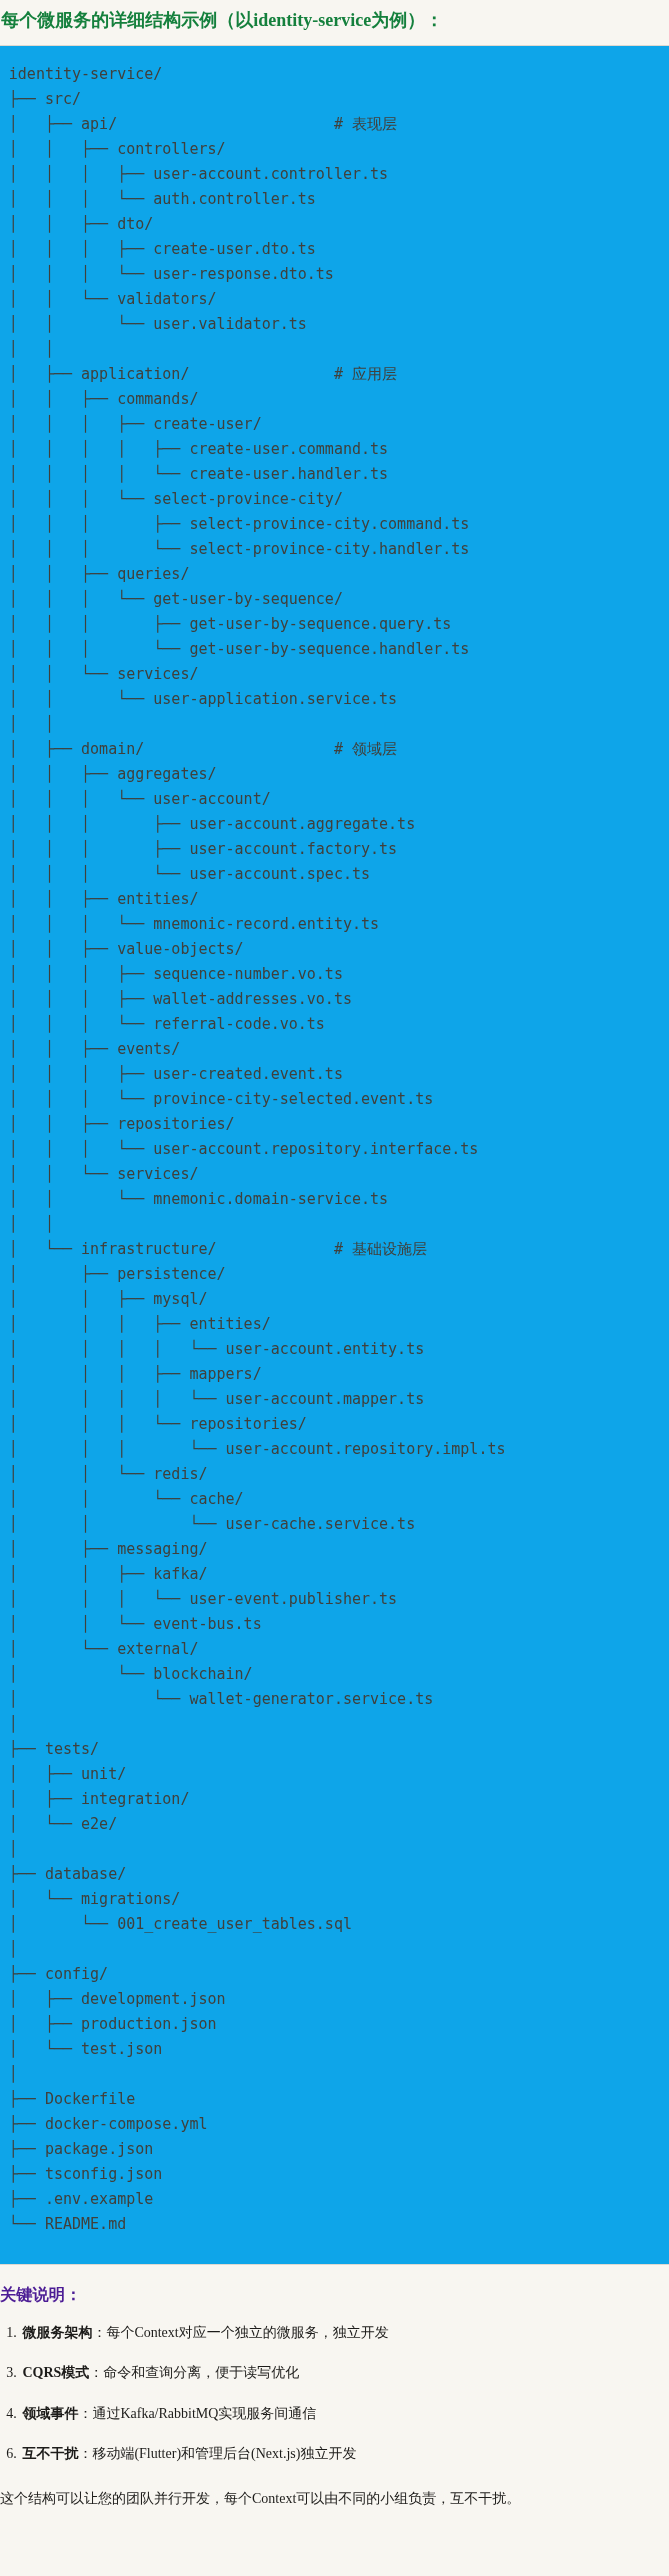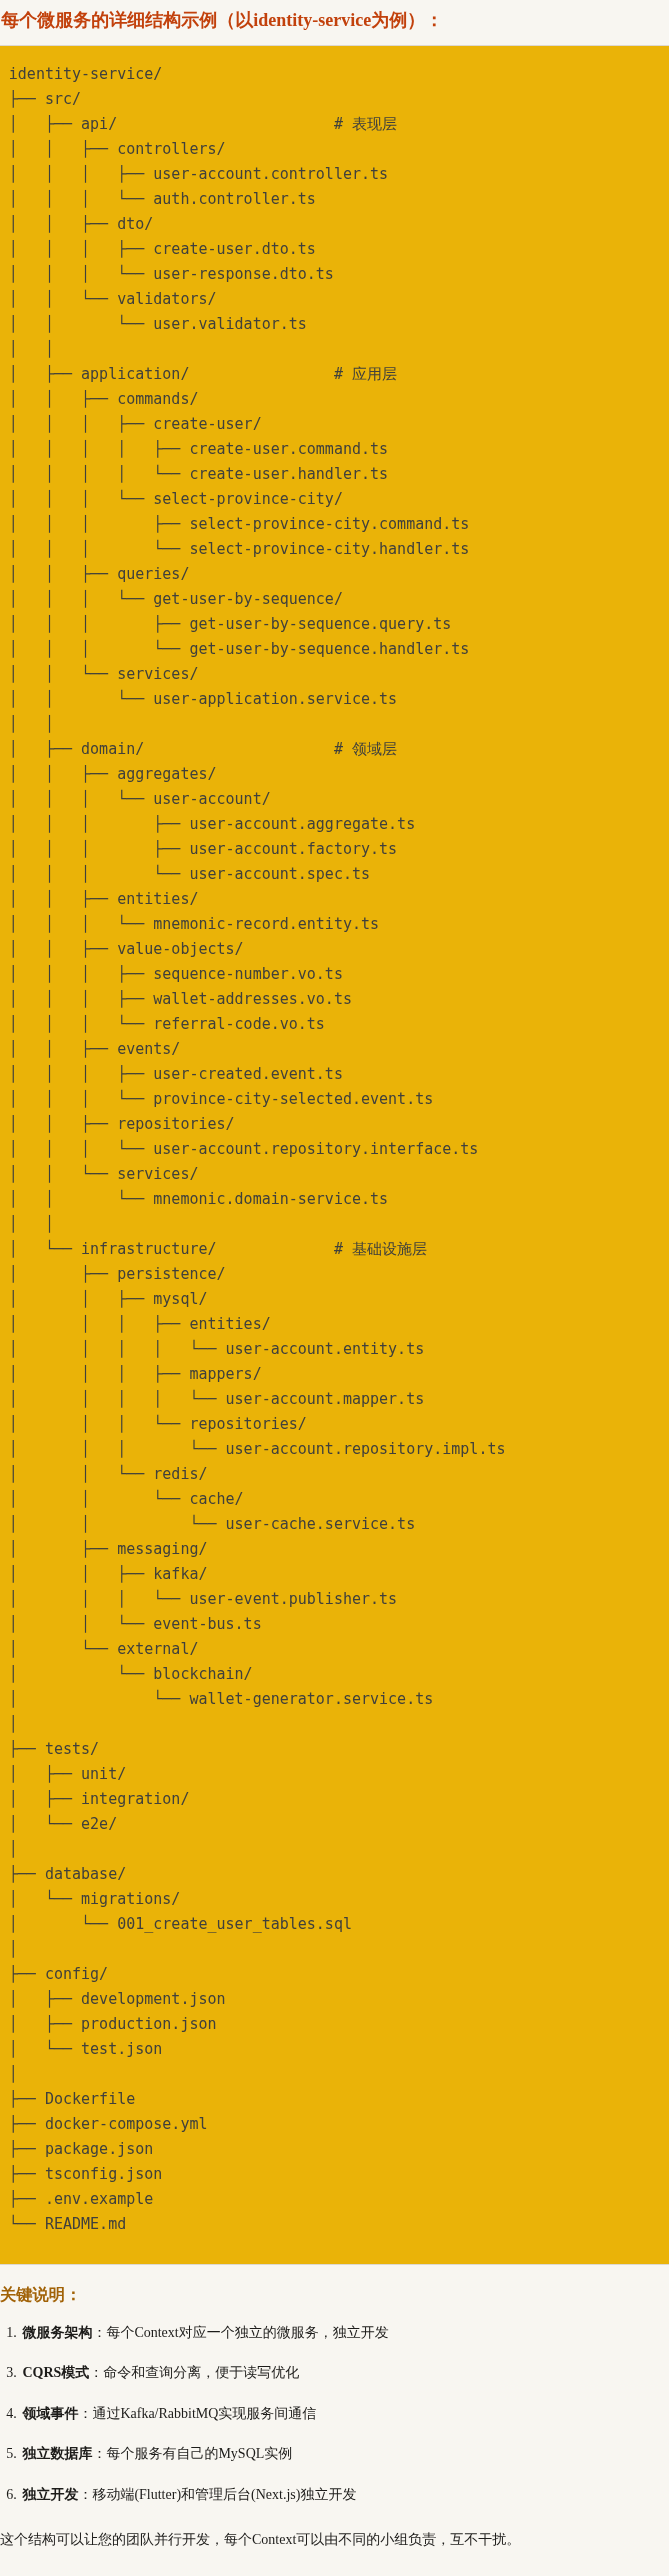--- a/index.html
+++ b/index.html
@@ -7,45 +7,45 @@
     width: 669px;
     background: #f8f6f1;
     color: #1d1c1a;
     font-family: "Liberation Serif", serif;
   }
   .page { width: 669px; overflow: hidden; }
 
   h1.title {
     font-size: 18px;
     font-weight: 700;
-    color: #c2410c;
+    color: #15803d;
     margin: 8.8px 7.5px 12.5px 1.3px;
     line-height: 1.3;
   }
 
   .code-block {
-    background: #eab308;
+    background: #0ea5e9;
     border-top: 0.6px solid #ddd8d0;
     border-bottom: 0.6px solid #ddd8d0;
   }
   .code-block pre {
     margin: 0;
     padding: 16.3px 5px 27.5px 8.8px;
     font-family: "DejaVu Sans Mono", monospace;
     font-size: 15px;
     line-height: 25px;
     color: #40403c;
     white-space: pre;
     overflow: hidden;
   }
 
   h2.notes-heading {
     font-size: 16.3px;
     font-weight: 700;
-    color: #a16207;
+    color: #4c1d95;
     margin: 19px 0 17.5px 0;
   }
 
   ol.notes-list {
     list-style: none;
     margin: 0;
     padding: 0 0 0 6.3px;
     font-size: 14px;
   }
   ol.notes-list li {
@@ -157,20 +157,19 @@
 ├── .env.example
 └── README.md</pre>
   </section>
 
   <h2 class="notes-heading">关键说明：</h2>
 
   <ol class="notes-list">
     <li><span class="note-num">1.</span><span class="note-label">微服务架构</span><span class="note-text">：每个Context对应一个独立的微服务，独立开发</span></li>
     <li><span class="note-num">3.</span><span class="note-label">CQRS模式</span><span class="note-text">：命令和查询分离，便于读写优化</span></li>
     <li><span class="note-num">4.</span><span class="note-label">领域事件</span><span class="note-text">：通过Kafka/RabbitMQ实现服务间通信</span></li>
-    <li><span class="note-num">5.</span><span class="note-label">独立数据库</span><span class="note-text">：每个服务有自己的MySQL实例</span></li>
-    <li><span class="note-num">6.</span><span class="note-label">独立开发</span><span class="note-text">：移动端(Flutter)和管理后台(Next.js)独立开发</span></li>
+    <li><span class="note-num">6.</span><span class="note-label">互不干扰</span><span class="note-text">：移动端(Flutter)和管理后台(Next.js)独立开发</span></li>
   </ol>
 
   <p class="closing">这个结构可以让您的团队并行开发，每个Context可以由不同的小组负责，互不干扰。</p>
 
 </div>
 
 
 </body></html>

